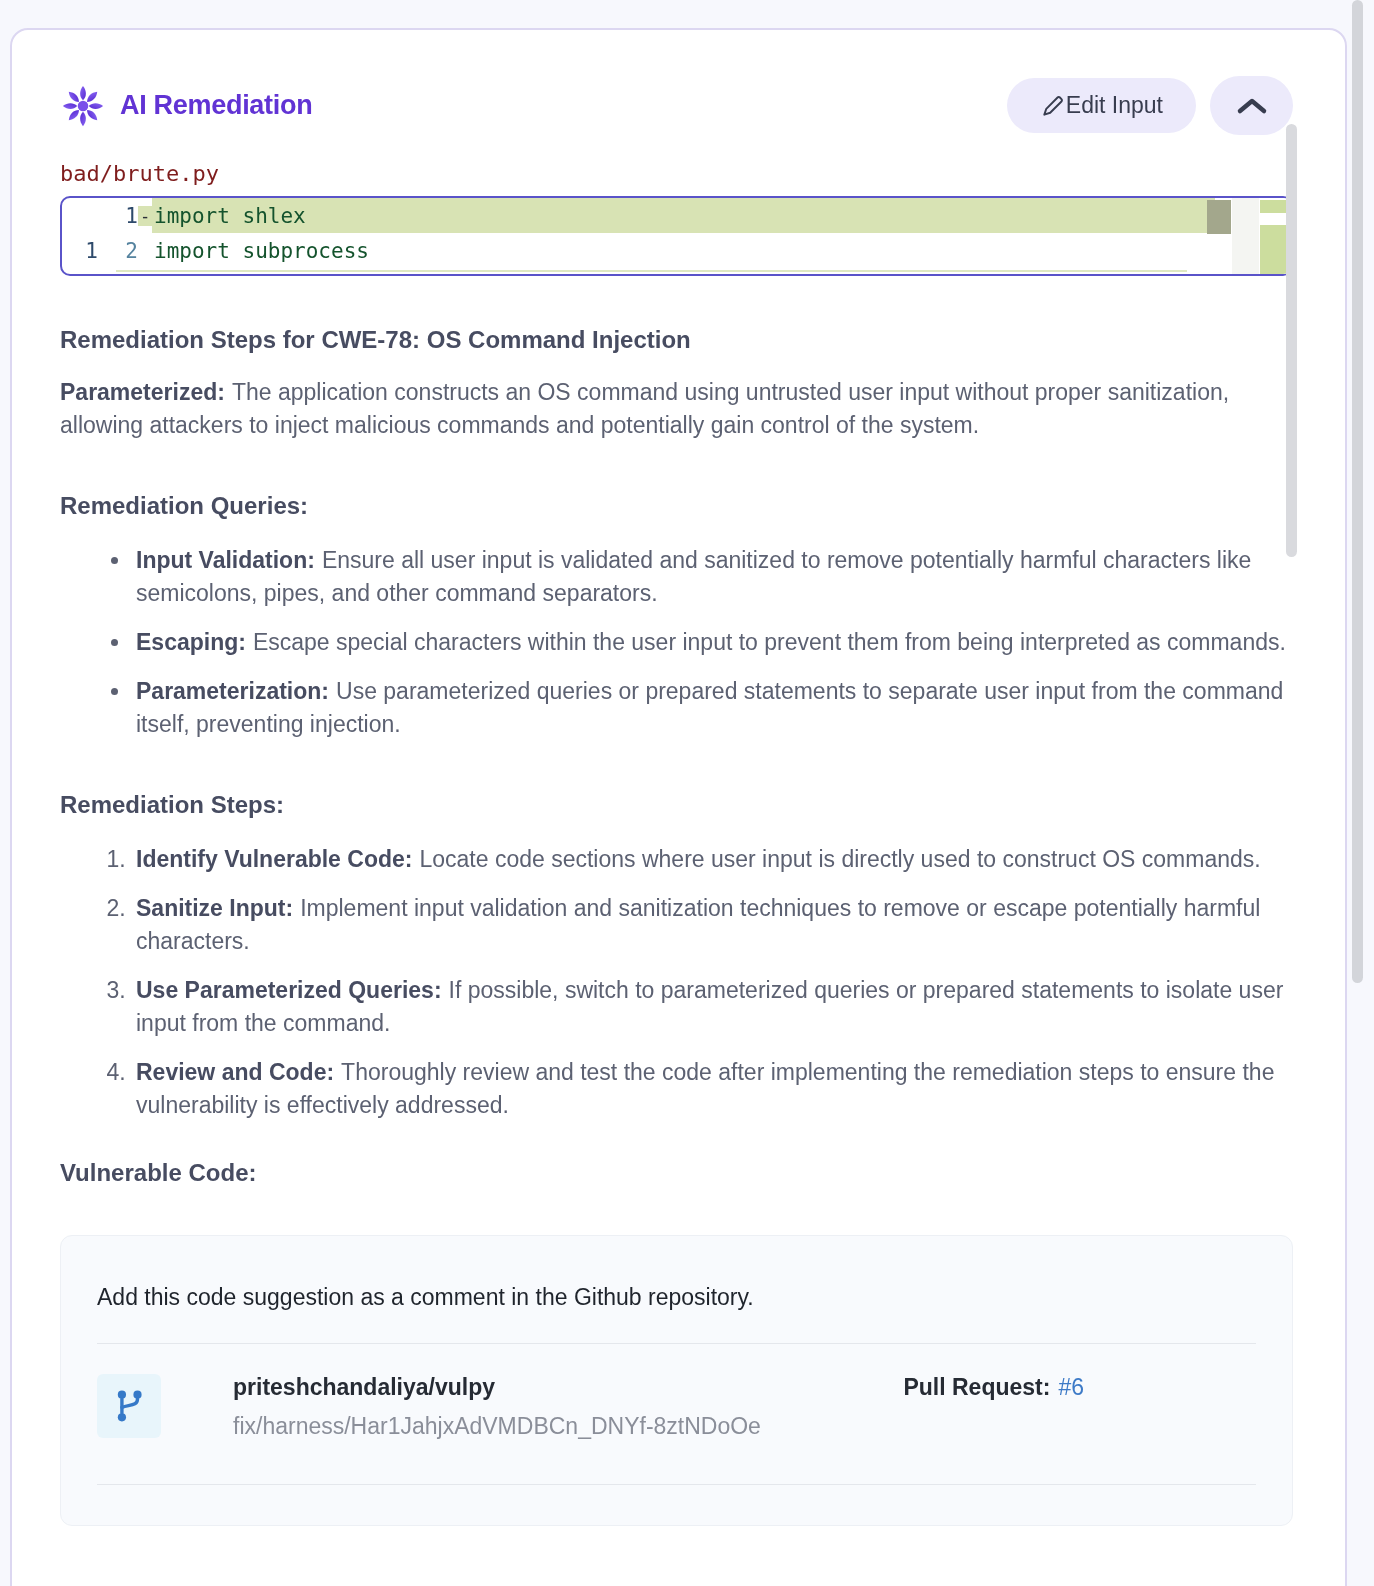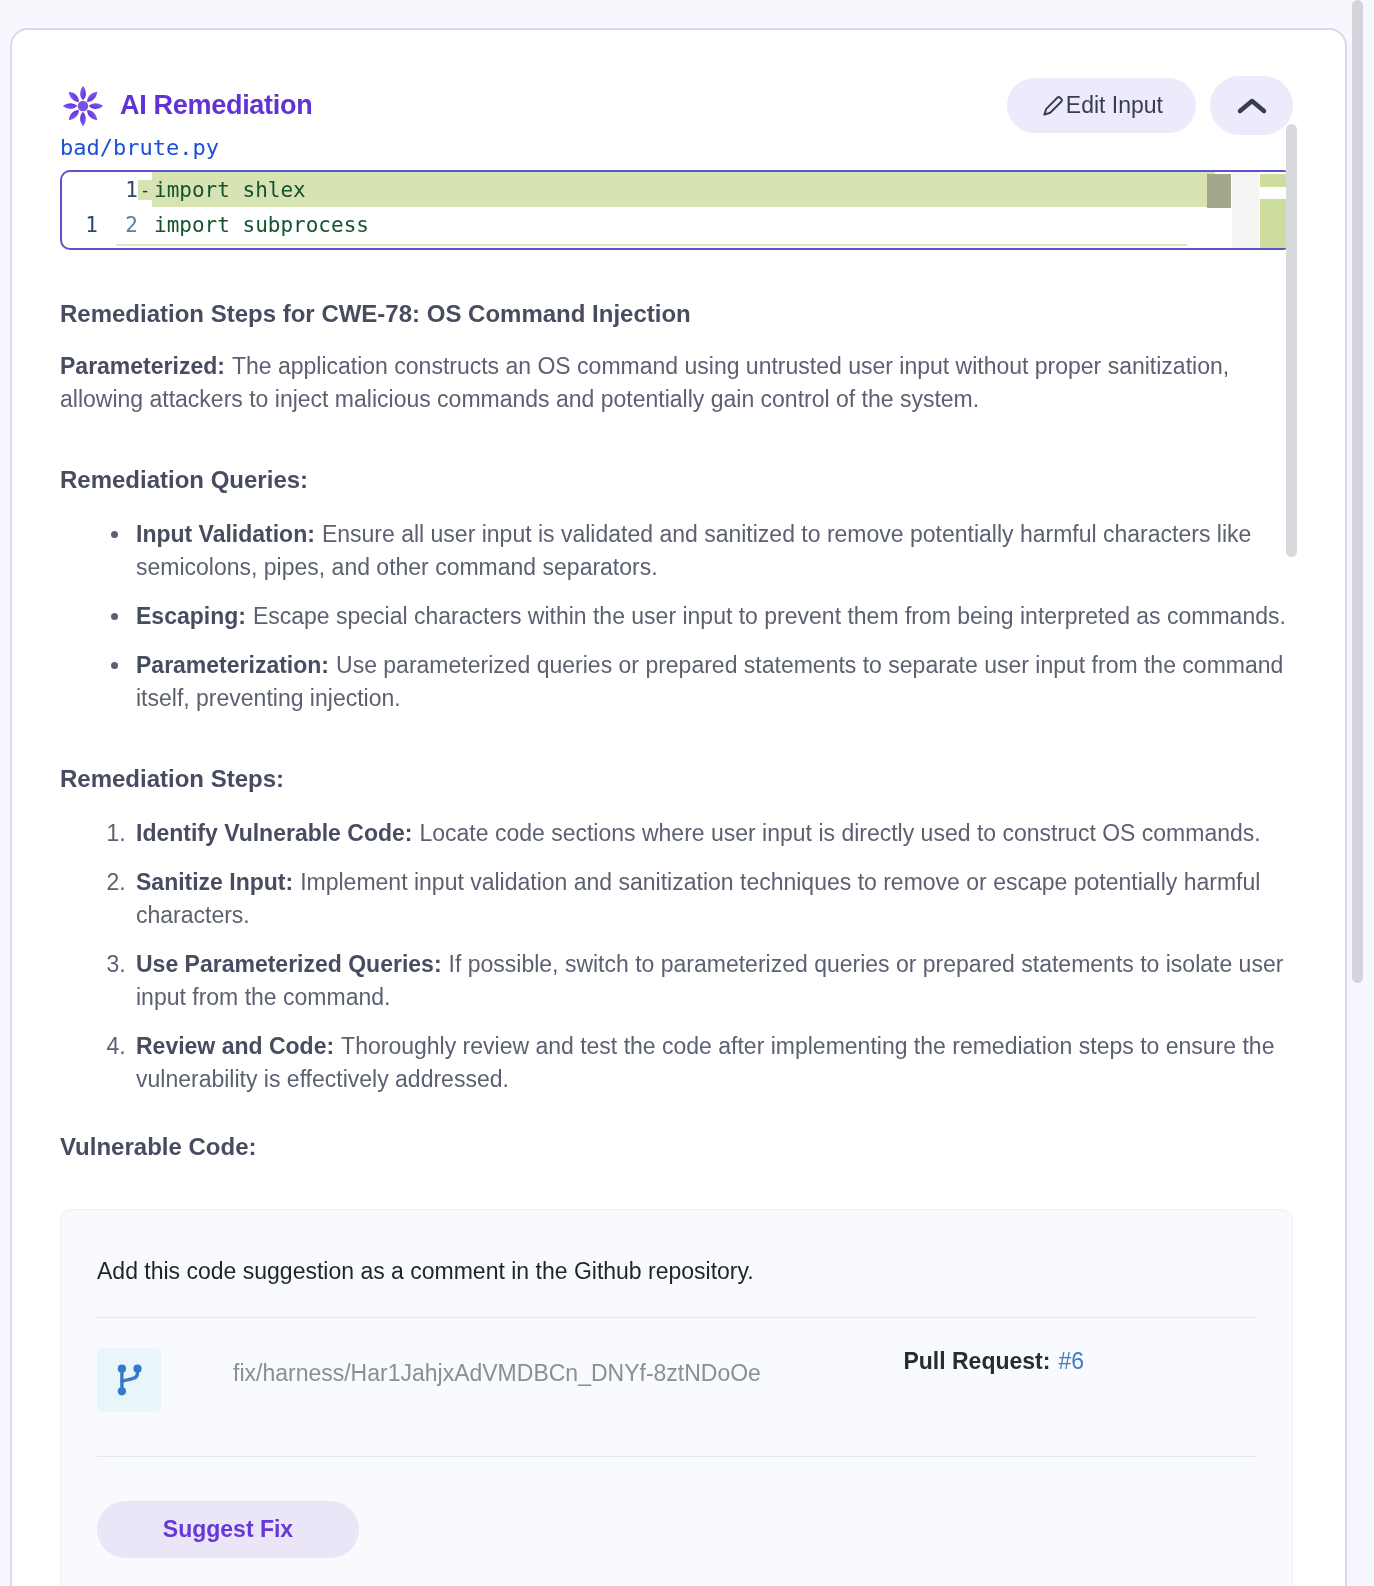--- a/index.html
+++ b/index.html
@@ -49,22 +49,23 @@
     font-size: 23px; color: #383d4f; cursor: pointer;
   }
   .collapse-btn {
     width: 83px; height: 59px;
     background: #eceafb; border: none; border-radius: 30px;
     display: flex; align-items: center; justify-content: center; cursor: pointer;
   }
 
   
   .file-path {
+    margin-top: 26px;
     font-family: "DejaVu Sans Mono", monospace;
-    font-size: 22px; color: #1d4ed8;
+    font-size: 22px; color: #7f1d1d;
   }
   .diff-box {
     position: relative;
     margin-top: 10px;
     height: 80px;
     border: 2px solid #5a53c9;
     border-radius: 10px;
     background: #ffffff;
     overflow: hidden;
     font-family: "DejaVu Sans Mono", monospace;
@@ -245,26 +246,26 @@
           <svg width="34" height="38" viewBox="0 0 24 26" fill="none" stroke="#3579c8" stroke-width="2.4" stroke-linecap="round">
             <circle cx="7" cy="5" r="2.9" fill="#3579c8" stroke="none"></circle>
             <circle cx="18" cy="5" r="2.9" fill="#3579c8" stroke="none"></circle>
             <circle cx="7" cy="21" r="2.9" fill="#3579c8" stroke="none"></circle>
             <path d="M7 8 L7 18"></path>
             <path d="M18 8 C18 13 12 12 7 14"></path>
           </svg>
         </span>
       </div>
       <div class="repo-meta">
+        <div class="repo-name">priteshchandaliya/vulpy</div>
         <div class="branch-name">fix/harness/Har1JahjxAdVMDBCn_DNYf-8ztNDoOe</div>
       </div>
       <div class="pr-block">
         <span class="pr-label">Pull Request:</span><a href="#" class="pr-link">#6</a>
       </div>
     </div>
     <hr class="hr2">
-    <button class="suggest-fix-btn">Suggest Fix</button>
   </div>
 
 </div>
 
 <div class="content-scrollbar"></div>
 <div class="page-scrollbar"></div>
 
 </body></html>

